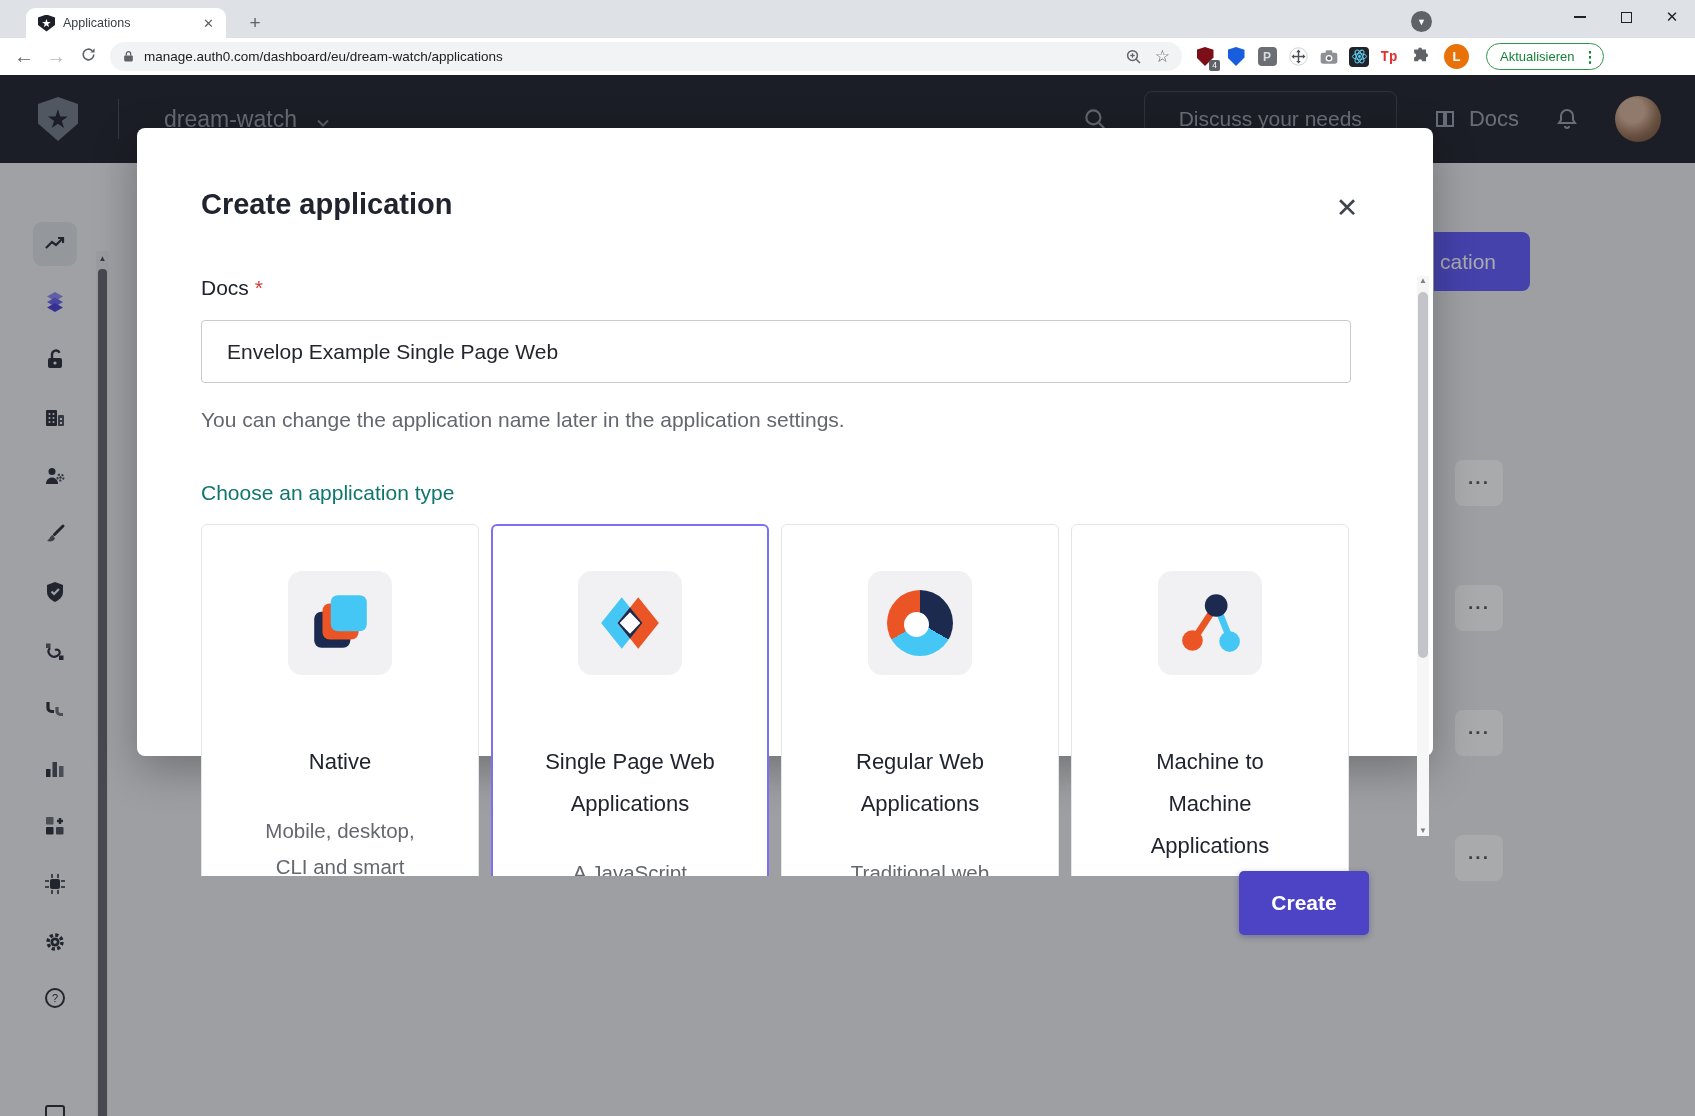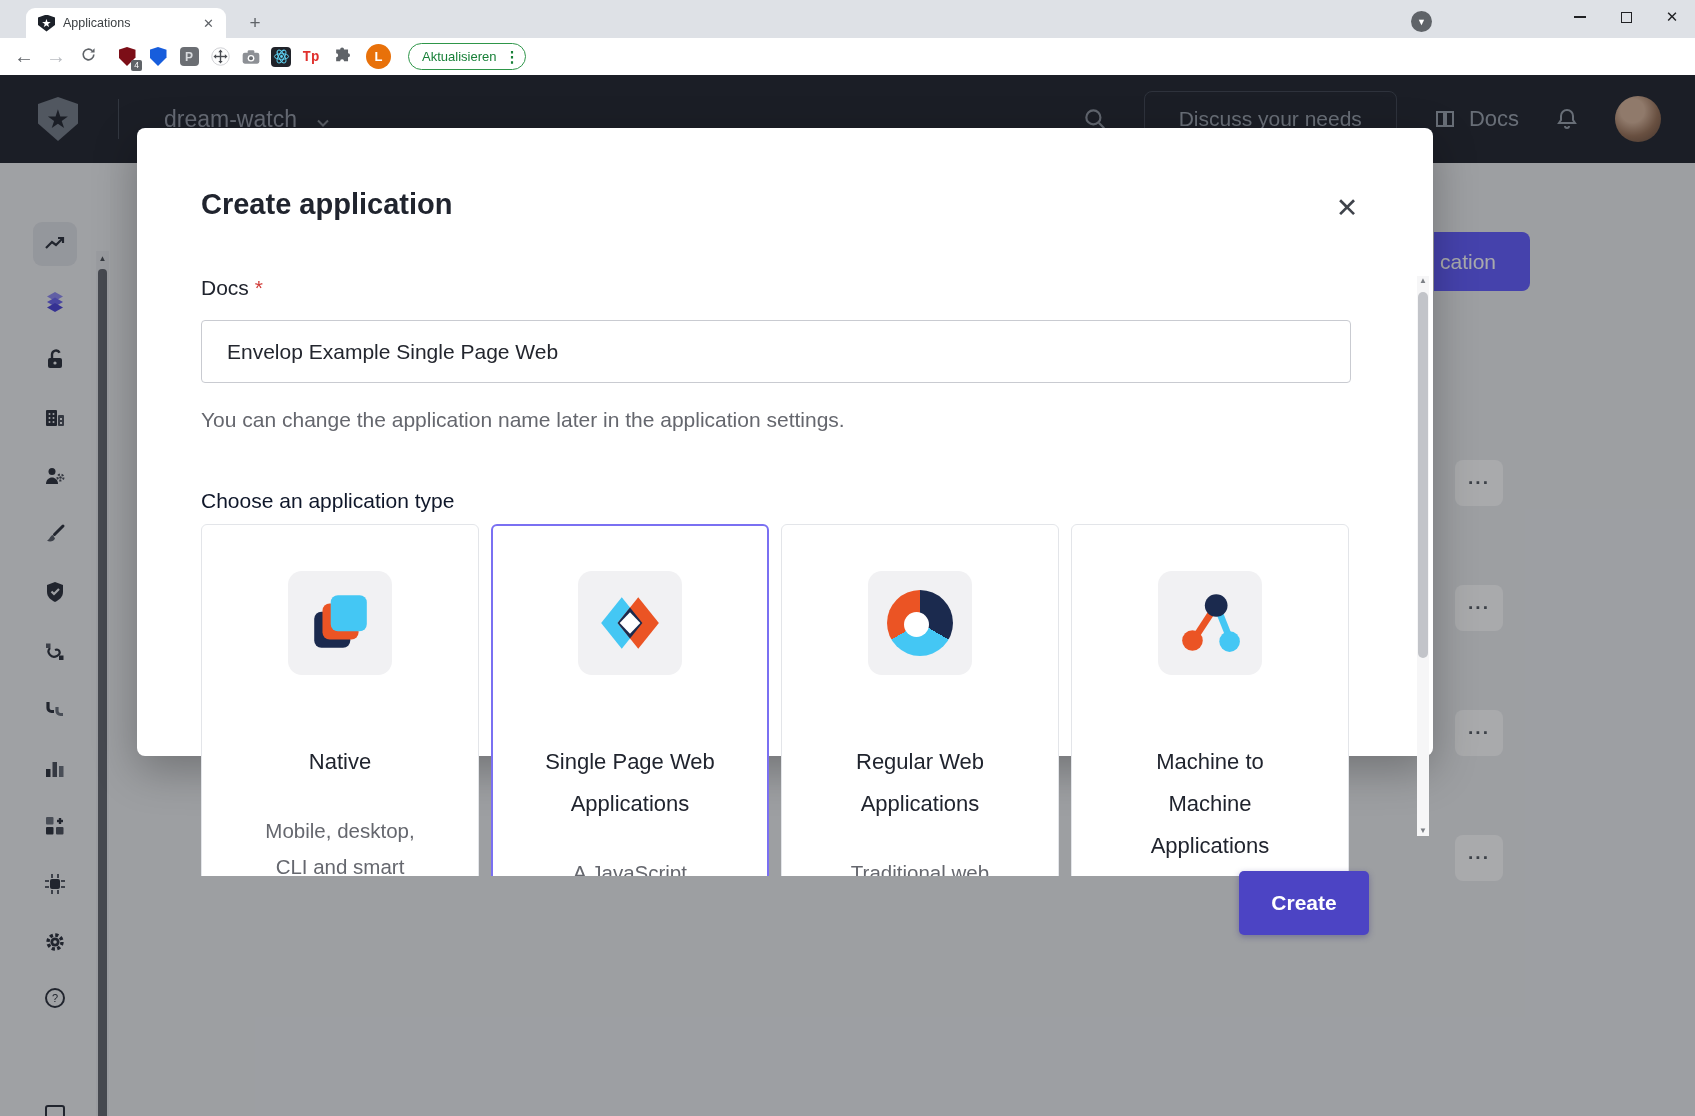--- a/index.html
+++ b/index.html
@@ -86,21 +86,21 @@
   #modal { position:absolute; left:137px; top:53px; width:1296px; height:628px; background:#fff;
            border-radius:8px; box-shadow:0 14px 44px rgba(0,0,0,0.28); z-index:10; }
   .m-title { position:absolute; left:64px; top:60px; font-size:29px; font-weight:bold; color:#20242e; }
   .m-close { position:absolute; left:1192px; top:62px; width:36px; height:36px; font-size:27px; color:#3f434b;
              display:flex; align-items:center; justify-content:center; }
   .m-name-label { position:absolute; left:64px; top:148px; font-size:21px; color:#20242e; }
   .m-req { color:#d03c38; }
   .m-input { position:absolute; left:64px; top:192px; width:1150px; height:63px; border:1px solid #c9cbd1;
              border-radius:4px; font-size:21px; color:#23262e; padding:0 25px; font-family:"Liberation Sans",sans-serif; outline:none; }
   .m-help { position:absolute; left:64px; top:280px; font-size:21px; color:#65676e; }
-  .m-choose { position:absolute; left:64px; top:353px; font-size:21px; color:#0f172a;margin-top:8px; }
+  .m-choose { position:absolute; left:64px; top:353px; font-size:21px; color:#0f766e; }
   .cards-clip { position:absolute; left:64px; top:396px; width:1150px; height:352px; overflow:hidden; }
   .cards { display:grid; grid-template-columns:repeat(4,278px); gap:12px; }
   .card { position:relative; width:278px; height:420px; background:#fff; border:1px solid #e3e5e9;
           border-radius:6px; padding-top:46px; }
   .card.selected { border:2px solid #7a70f2; padding-top:45px; }
   .tile { width:104px; height:104px; background:#f1f1f3; border-radius:14px; margin:0 auto;
           display:flex; align-items:center; justify-content:center; }
   .card-title { margin-top:66px; text-align:center; font-size:22px; line-height:42px; color:#20242e; white-space:pre-line; }
   .card-desc { margin-top:30px; text-align:center; font-size:20.5px; line-height:36px; color:#65676e; white-space:pre-line; }
   .donut { width:66px; height:66px; border-radius:50%; position:relative;
@@ -142,20 +142,36 @@
 </div>
 
 <div id="toolbar">
   <div class="nav-glyph" style="margin-left:8px">←</div>
   <div class="nav-glyph disabled">→</div>
   <div class="nav-glyph">
     <svg width="17" height="17" viewBox="0 0 24 24">
         <path d="M19.5 12a7.5 7.5 0 1 1-2.4-5.5" fill="none" stroke="#5f6368" stroke-width="2.3"></path>
         <path d="M20.6 3.2v6h-6z" fill="#5f6368"></path>
       </svg>
+  </div>
+  <div class="addr">
+    <svg width="13" height="15" viewBox="0 0 24 24">
+        <rect x="4" y="10" width="16" height="11" rx="2" fill="#5f6368"></rect>
+        <path d="M8 10V7a4 4 0 0 1 8 0v3" fill="none" stroke="#5f6368" stroke-width="2.4"></path>
+      </svg>
+    <div class="addr-url">manage.auth0.com/dashboard/eu/dream-watch/applications</div>
+    <div class="addr-right">
+      <svg width="18" height="18" viewBox="0 0 24 24">
+          <circle cx="10" cy="10" r="6.5" fill="none" stroke="#5f6368" stroke-width="2"></circle>
+          <line x1="15" y1="15" x2="20" y2="20" stroke="#5f6368" stroke-width="2"></line>
+          <line x1="7" y1="10" x2="13" y2="10" stroke="#5f6368" stroke-width="1.8"></line>
+          <line x1="10" y1="7" x2="10" y2="13" stroke="#5f6368" stroke-width="1.8"></line>
+        </svg>
+      <span style="font-size:17px;color:#5f6368">☆</span>
+    </div>
   </div>
   <div class="ext-strip">
     <div class="ext">
       <div class="shield" style="background:#7c0e17"></div>
       <div class="badge">4</div>
     </div>
     <div class="ext">
         <div class="shield" style="background:#175ddc"></div>
       </div>
     <div class="ext">

